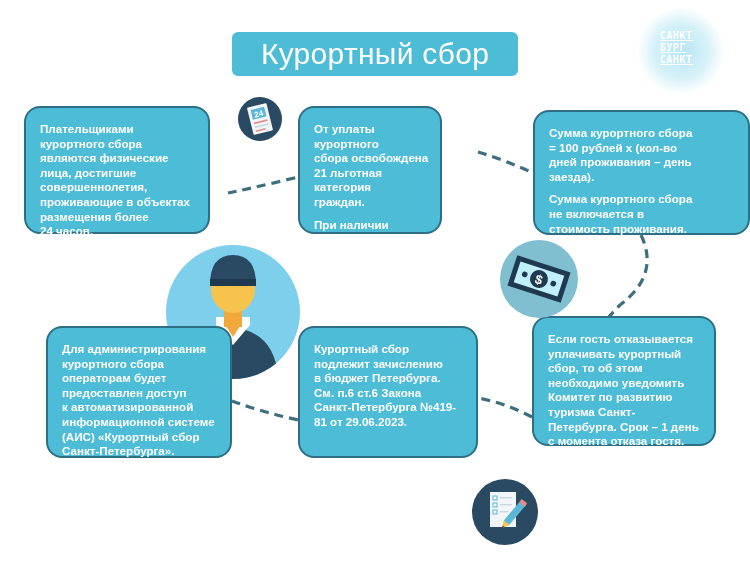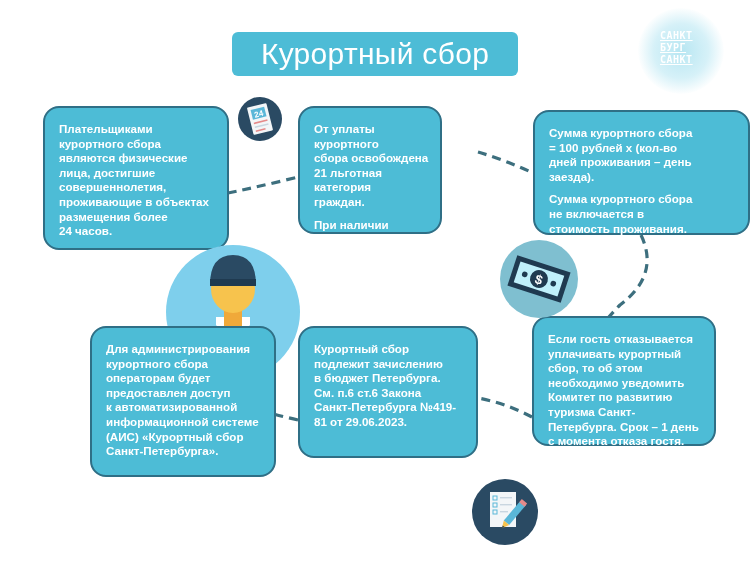--- a/index.html
+++ b/index.html
@@ -27,24 +27,24 @@
 
   .card {
     position: absolute; background: #4dbcd6; border: 2px solid #2f6f86;
     border-radius: 16px; color: #ffffff;
     font-size: 11.6px; line-height: 14.6px; font-weight: 700;
     padding: 14px 10px 10px 14px;
   }
   .card p { white-space: pre-line; }
   .card p + p { margin-top: 8px; }
 
-  #card1 { left: 43px;  top: 106px; width: 186px; height: 144px; }
+  #card1 { left: 24px;  top: 106px; width: 186px; height: 128px; }
   #card2 { left: 298px; top: 106px; width: 144px; height: 128px; }
   #card3 { left: 533px; top: 110px; width: 217px; height: 125px; }
-  #card4 { left: 46px;  top: 326px; width: 186px; height: 151px; margin-left: 44px; }
+  #card4 { left: 46px;  top: 326px; width: 186px; height: 132px; }
   #card5 { left: 298px; top: 326px; width: 180px; height: 132px; }
   #card6 { left: 532px; top: 316px; width: 184px; height: 130px; }
 
   .connector { position: absolute; left: 0; top: 0; width: 750px; height: 562px; pointer-events: none; }
 
   .icon-calendar {
     position: absolute; left: 238px; top: 97px; width: 44px; height: 44px; border-radius: 50%;
     background: #2a4a63;
   }
   .icon-person {

